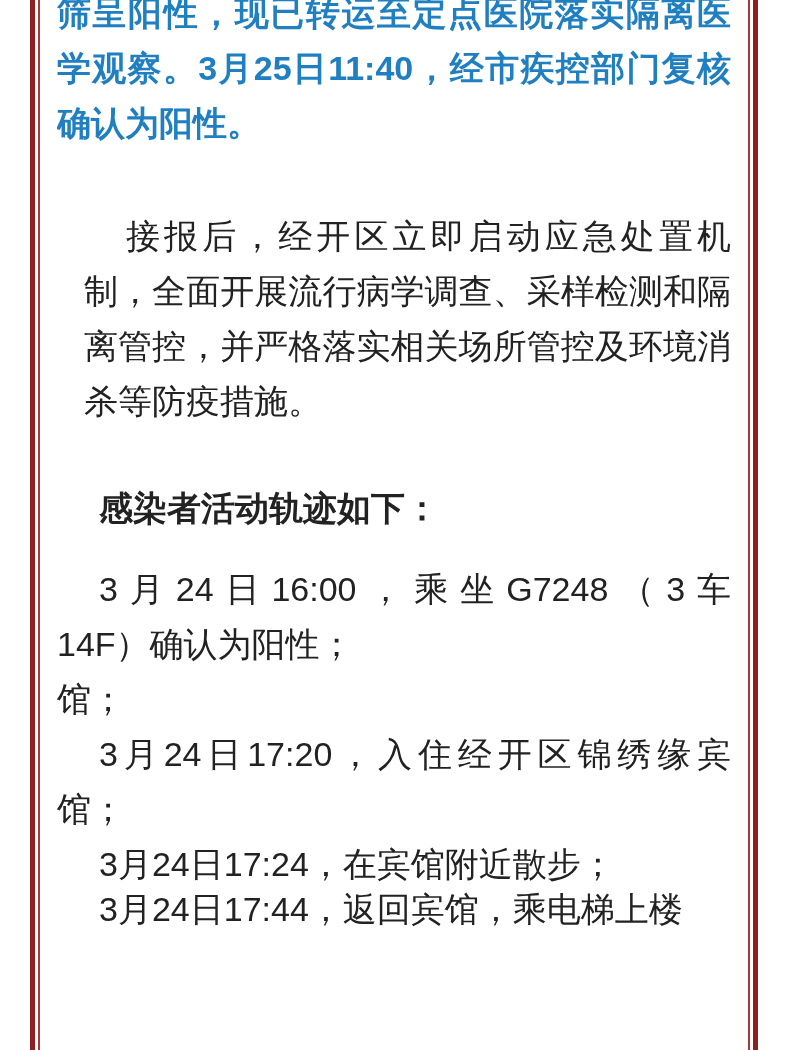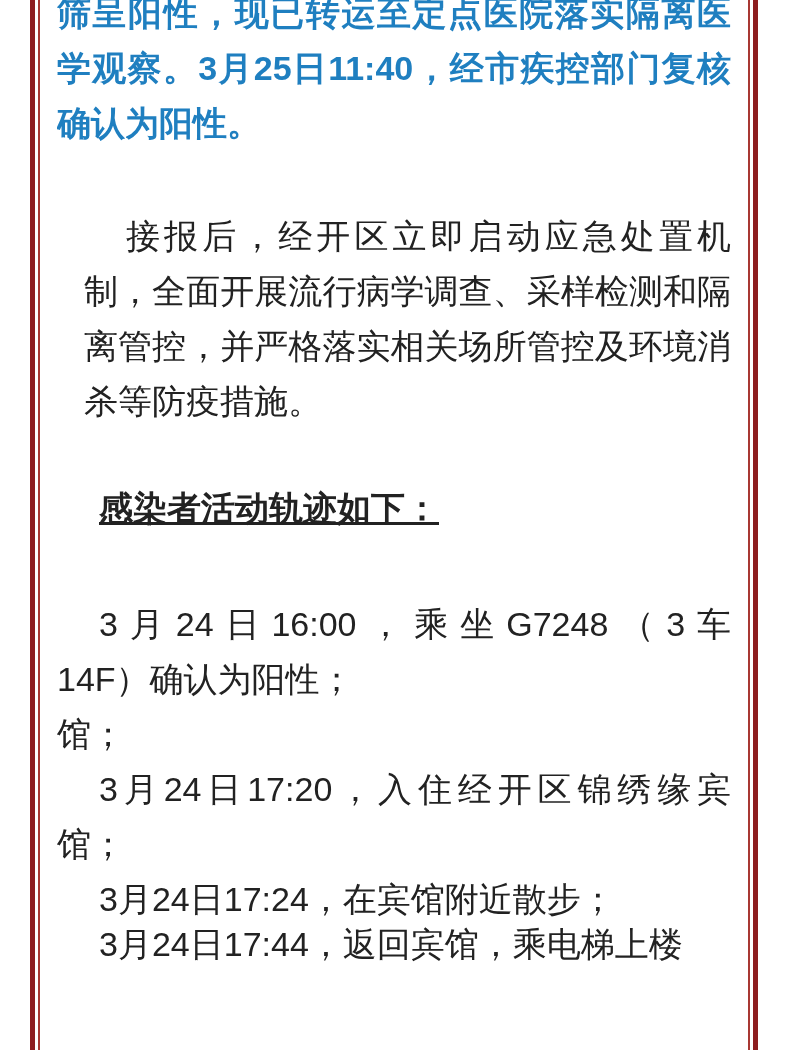--- a/index.html
+++ b/index.html
@@ -18,24 +18,24 @@
   .line{
     text-align:justify;
     text-align-last:justify;
     height:55px;
     overflow:hidden;
     word-break:keep-all;
   }
   .line.end{text-align-last:left;}
   .line.ind{text-indent:42px;}
   .p-blue{font-weight:bold;}
-  .p-heading{font-weight:bold;text-decoration:underline;}
+  .p-heading{font-weight:bold;}
   .m1{margin-top:58px;margin-left:27px;}
   .m2{margin-top:52px;}
-  .m3{margin-top:61px;}
+  .m3{margin-top:26px;}
   .m4{margin-top:-10px;}
 </style>
 </head>
 <body style="background: rgb(255, 255, 255);">
 
 <div class="vline" id="bl-outer" style="left: 30px; width: 5px; background: rgb(142, 30, 32);"></div>
 <div class="vline" id="bl-inner" style="left: 38px; width: 2px; background: rgb(168, 56, 50);"></div>
 <div class="vline" id="br-inner" style="right: 38px; width: 2px; background: rgb(168, 56, 50);"></div>
 <div class="vline" id="br-outer" style="right: 30px; width: 5px; background: rgb(142, 30, 32);"></div>
 

